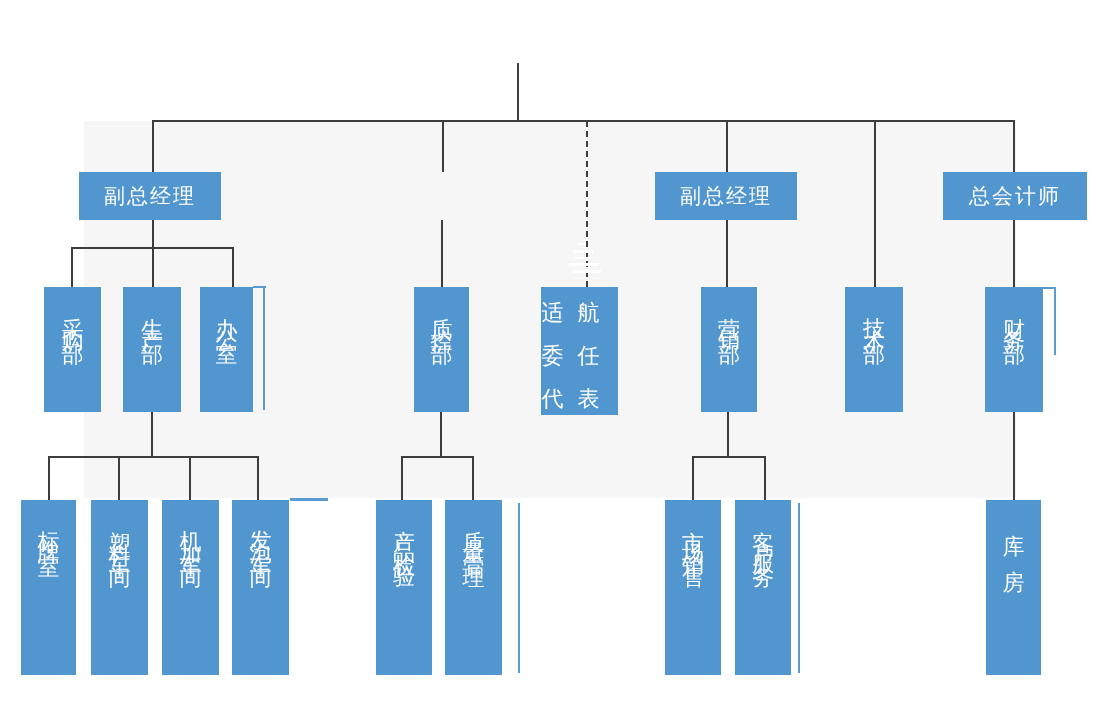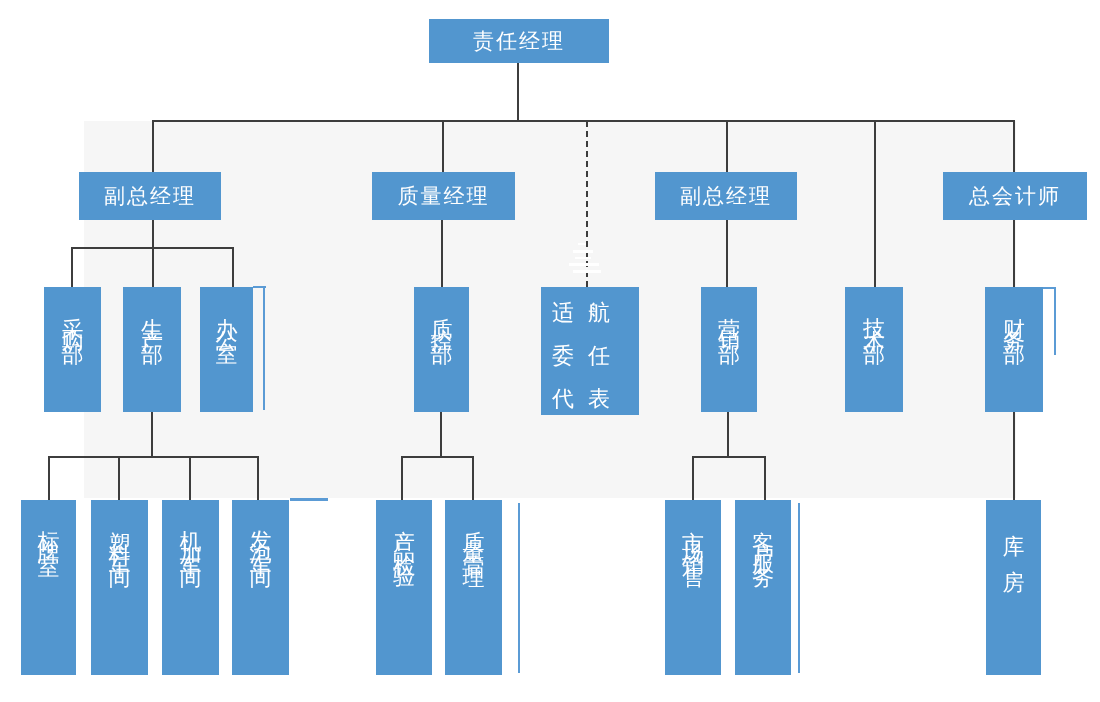--- a/index.html
+++ b/index.html
@@ -69,50 +69,44 @@
   <div class="art" style="left:1054px;top:287px;width:2px;height:68px;"></div>
   <div class="art" style="left:518px;top:503px;width:2px;height:170px;"></div>
   <div class="art" style="left:798px;top:503px;width:2px;height:170px;"></div>
   <div class="art" style="left:290px;top:498px;width:38px;height:3px;"></div>
   <div class="ghost" style="left:578px;top:243px;width:8px;height:2px;"></div>
   <div class="ghost" style="left:573px;top:250px;width:20px;height:3px;"></div>
   <div class="ghost" style="left:575px;top:257px;width:16px;height:2px;"></div>
   <div class="ghost" style="left:569px;top:263px;width:30px;height:3px;"></div>
   <div class="ghost" style="left:573px;top:270px;width:28px;height:3px;"></div>
 
-  <div class="box hbox" style="left:429px;top:19px;width:180px;height:44px;">
-    <span>责任经理</span>
-  </div>
 
   <div class="box hbox" style="left:79px;top:172px;width:142px;height:48px;">
     <span>副总经理</span>
-  </div>
-  <div class="box hbox" style="left:372px;top:172px;width:143px;height:48px;">
-    <span>质量经理</span>
   </div>
   <div class="box hbox" style="left:655px;top:172px;width:142px;height:48px;">
     <span>副总经理</span>
   </div>
   <div class="box hbox" style="left:943px;top:172px;width:144px;height:48px;">
     <span>总会计师</span>
   </div>
 
   <div class="box vbox" style="left:44px;top:287px;width:57px;height:125px;">
     <span>采购部</span>
   </div>
   <div class="box vbox" style="left:123px;top:287px;width:58px;height:125px;">
     <span>生产部</span>
   </div>
   <div class="box vbox" style="left:200px;top:287px;width:53px;height:125px;">
     <span>办公室</span>
   </div>
   <div class="box vbox" style="left:414px;top:287px;width:55px;height:125px;">
     <span>质控部</span>
   </div>
-  <div class="box wbox" style="left:541px;top:287px;width:98px;height:128px;">
+  <div class="box wbox" style="left:541px;top:287px;width:77px;height:128px;">
     <p>适航委任代表</p>
   </div>
   <div class="box vbox" style="left:701px;top:287px;width:56px;height:125px;">
     <span>营销部</span>
   </div>
   <div class="box vbox" style="left:845px;top:287px;width:58px;height:125px;">
     <span>技术部</span>
   </div>
   <div class="box vbox" style="left:985px;top:287px;width:58px;height:125px;">
     <span>财务部</span>

